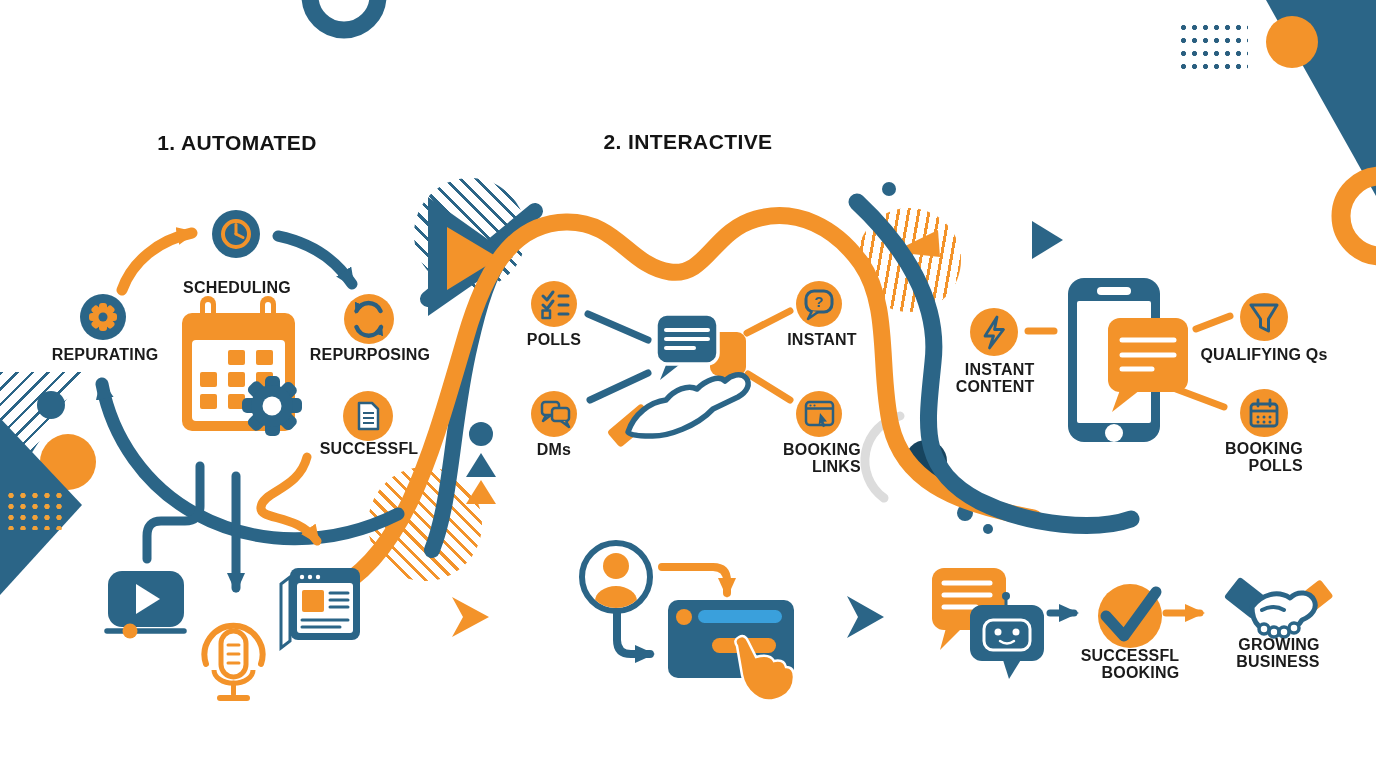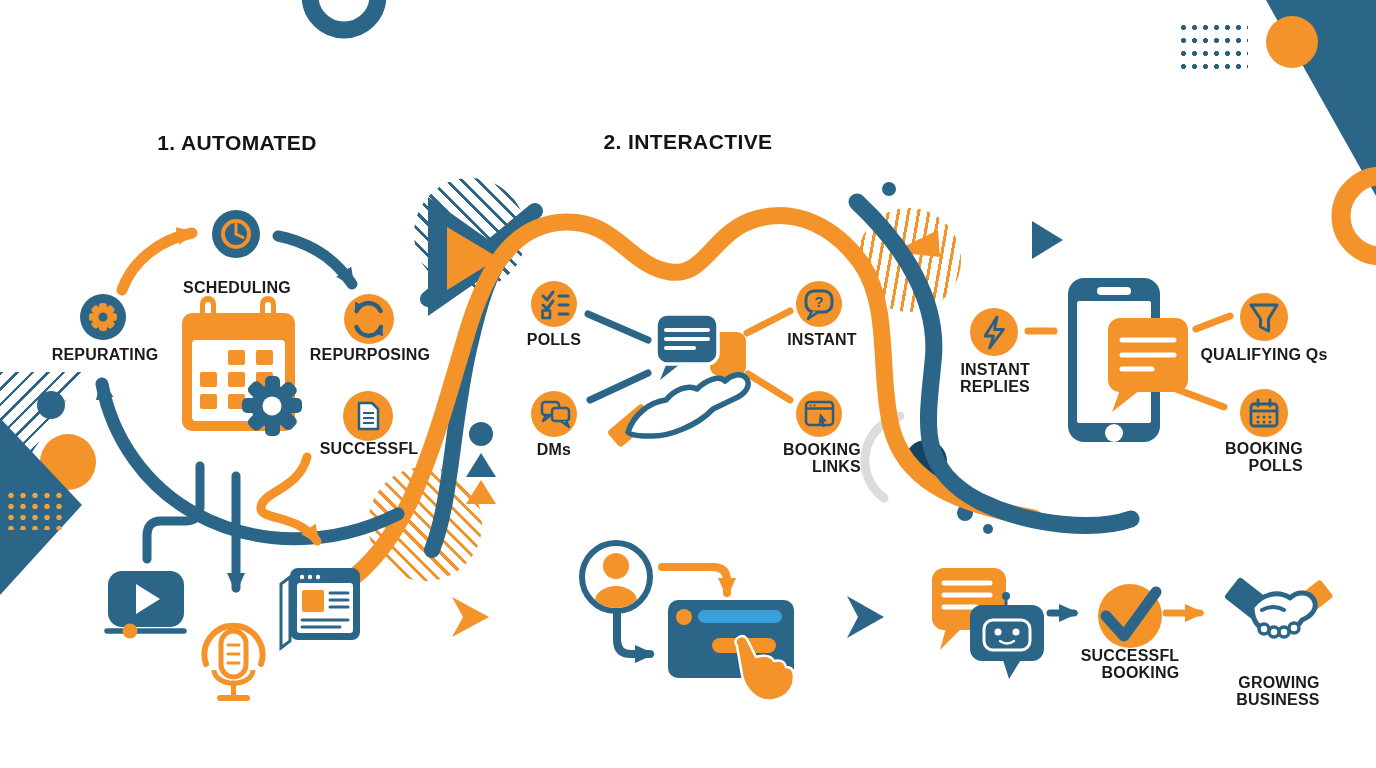--- a/index.html
+++ b/index.html
@@ -382,30 +382,30 @@
   <div class="lbl" style="left:554px;top:331px">POLLS</div>
   <div class="lbl" style="left:822px;top:331px">INSTANT</div>
   <div class="lbl" style="left:554px;top:441px">DMs</div>
   <div class="lbl" style="left:822px;top:441px">
     <span>BOOKING</span>
     <span>LINKS</span>
   </div>
 
   <div class="lbl" style="left:995px;top:361px">
     <span>INSTANT</span>
-    <span>REPLIES</span>
+    <span>CONTENT</span>
   </div>
   <div class="lbl" style="left:1264px;top:346px">QUALIFYING Qs</div>
   <div class="lbl" style="left:1264px;top:440px">
     <span>BOOKING</span>
     <span>POLLS</span>
   </div>
 
   <div class="lbl" style="left:1130px;top:647px">
     <span>SUCCESSFL</span>
     <span>BOOKING</span>
   </div>
-  <div class="lbl" style="left:1278px;top:674px">
+  <div class="lbl" style="left:1278px;top:636px">
     <span>GROWING</span>
     <span>BUSINESS</span>
   </div>
 
 </div>
 
 </body></html>

